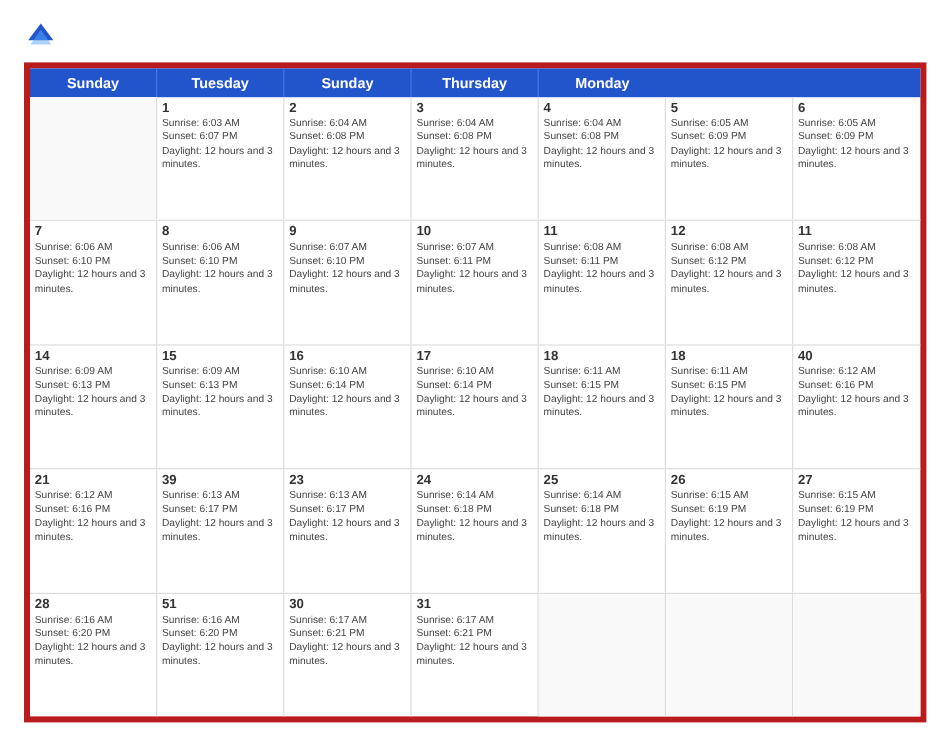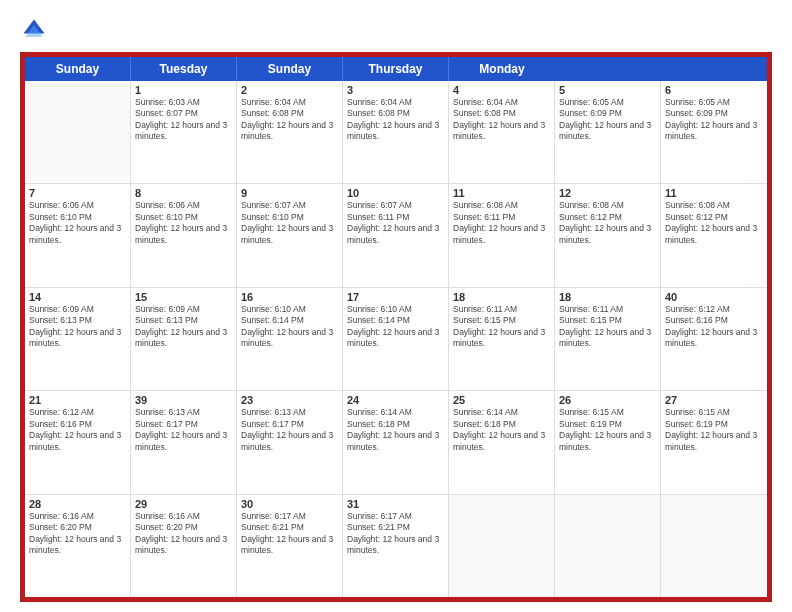--- a/index.html
+++ b/index.html
@@ -326,21 +326,21 @@
           </div>
         </div>
         <div class="cal-row">
           <div class="cal-cell">
             <div class="day-num">28</div>
             <div class="day-info" style="white-space: pre-line;">Sunrise: 6:16 AM
 Sunset: 6:20 PM
 Daylight: 12 hours and 3 minutes.</div>
           </div>
           <div class="cal-cell">
-            <div class="day-num">29</div>
+            <div class="day-num">51</div>
             <div class="day-info" style="white-space: pre-line;">Sunrise: 6:16 AM
 Sunset: 6:20 PM
 Daylight: 12 hours and 3 minutes.</div>
           </div>
           <div class="cal-cell">
             <div class="day-num">30</div>
             <div class="day-info" style="white-space: pre-line;">Sunrise: 6:17 AM
 Sunset: 6:21 PM
 Daylight: 12 hours and 3 minutes.</div>
           </div>

